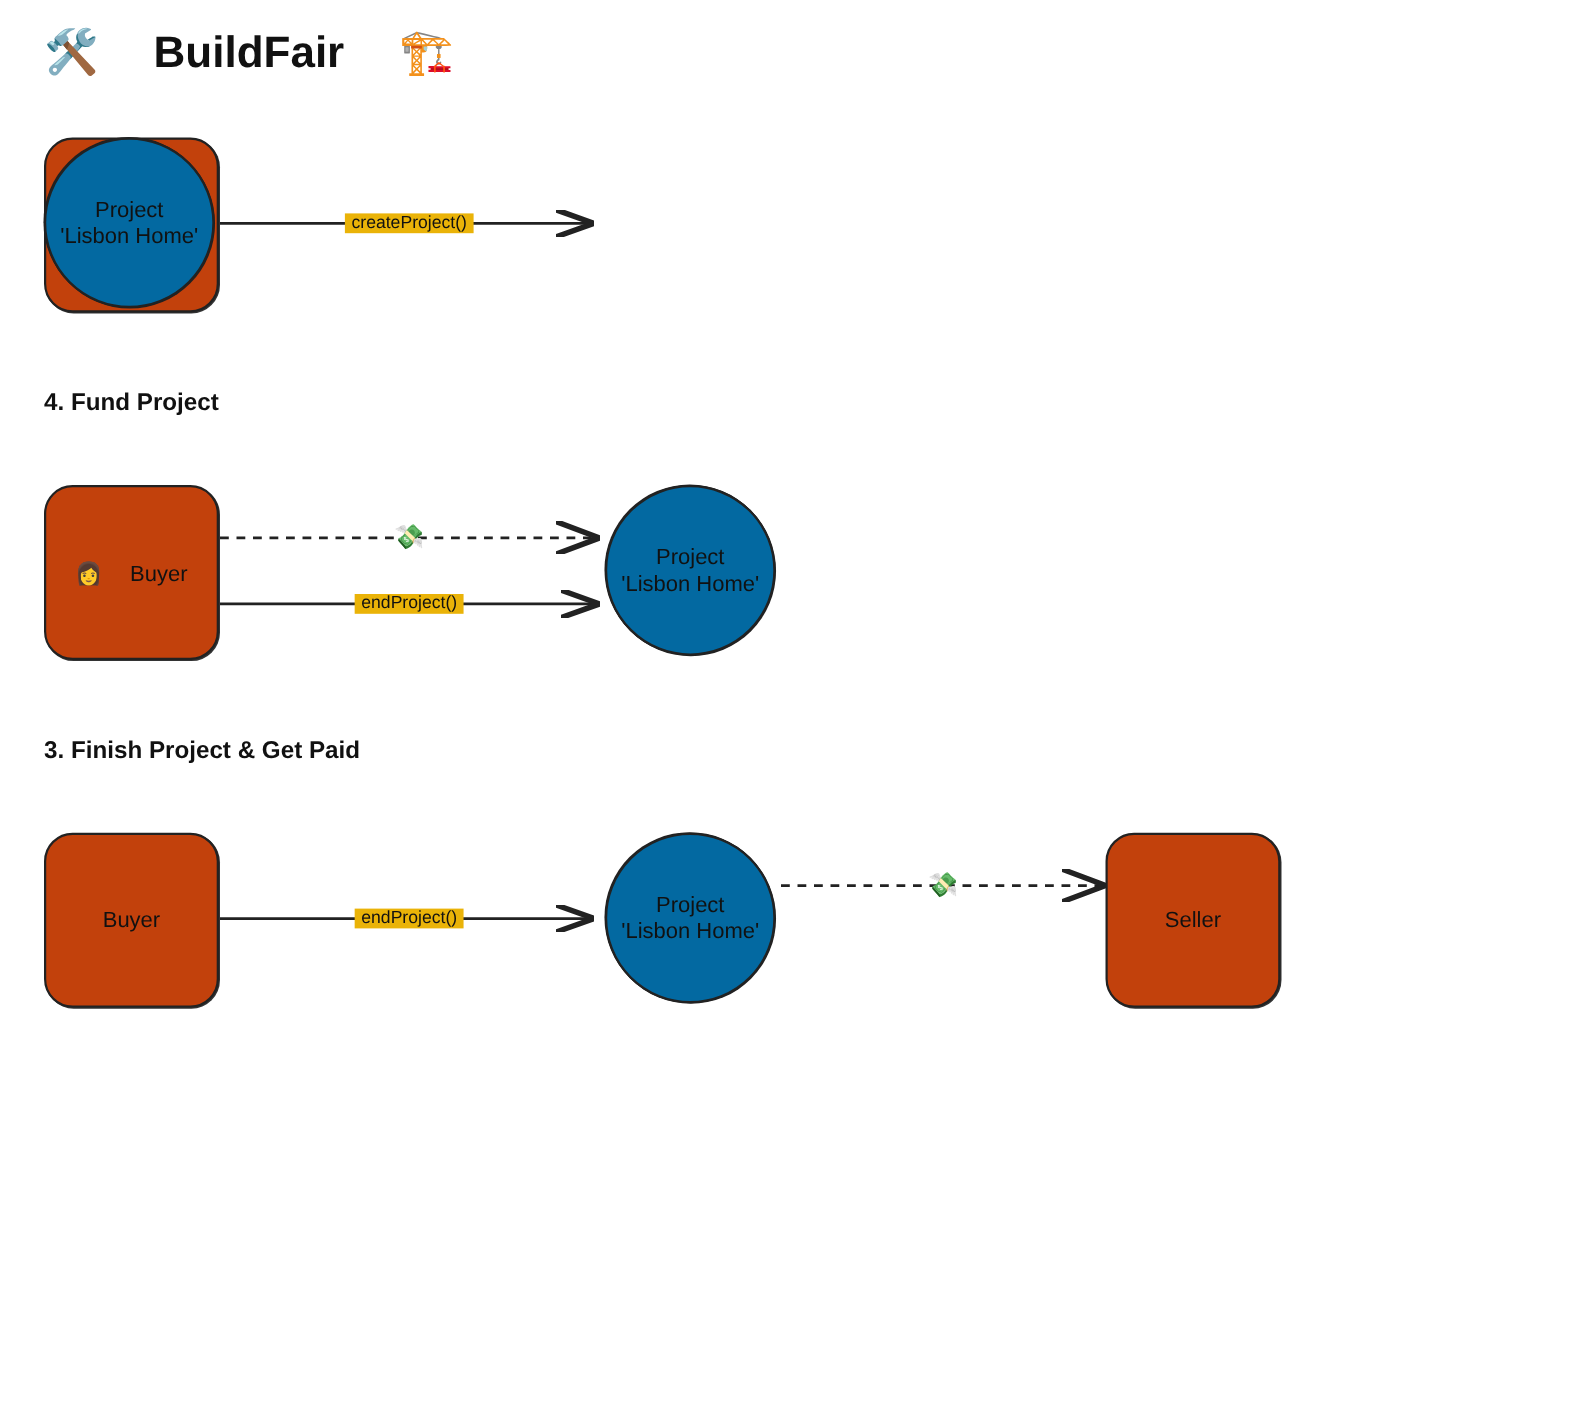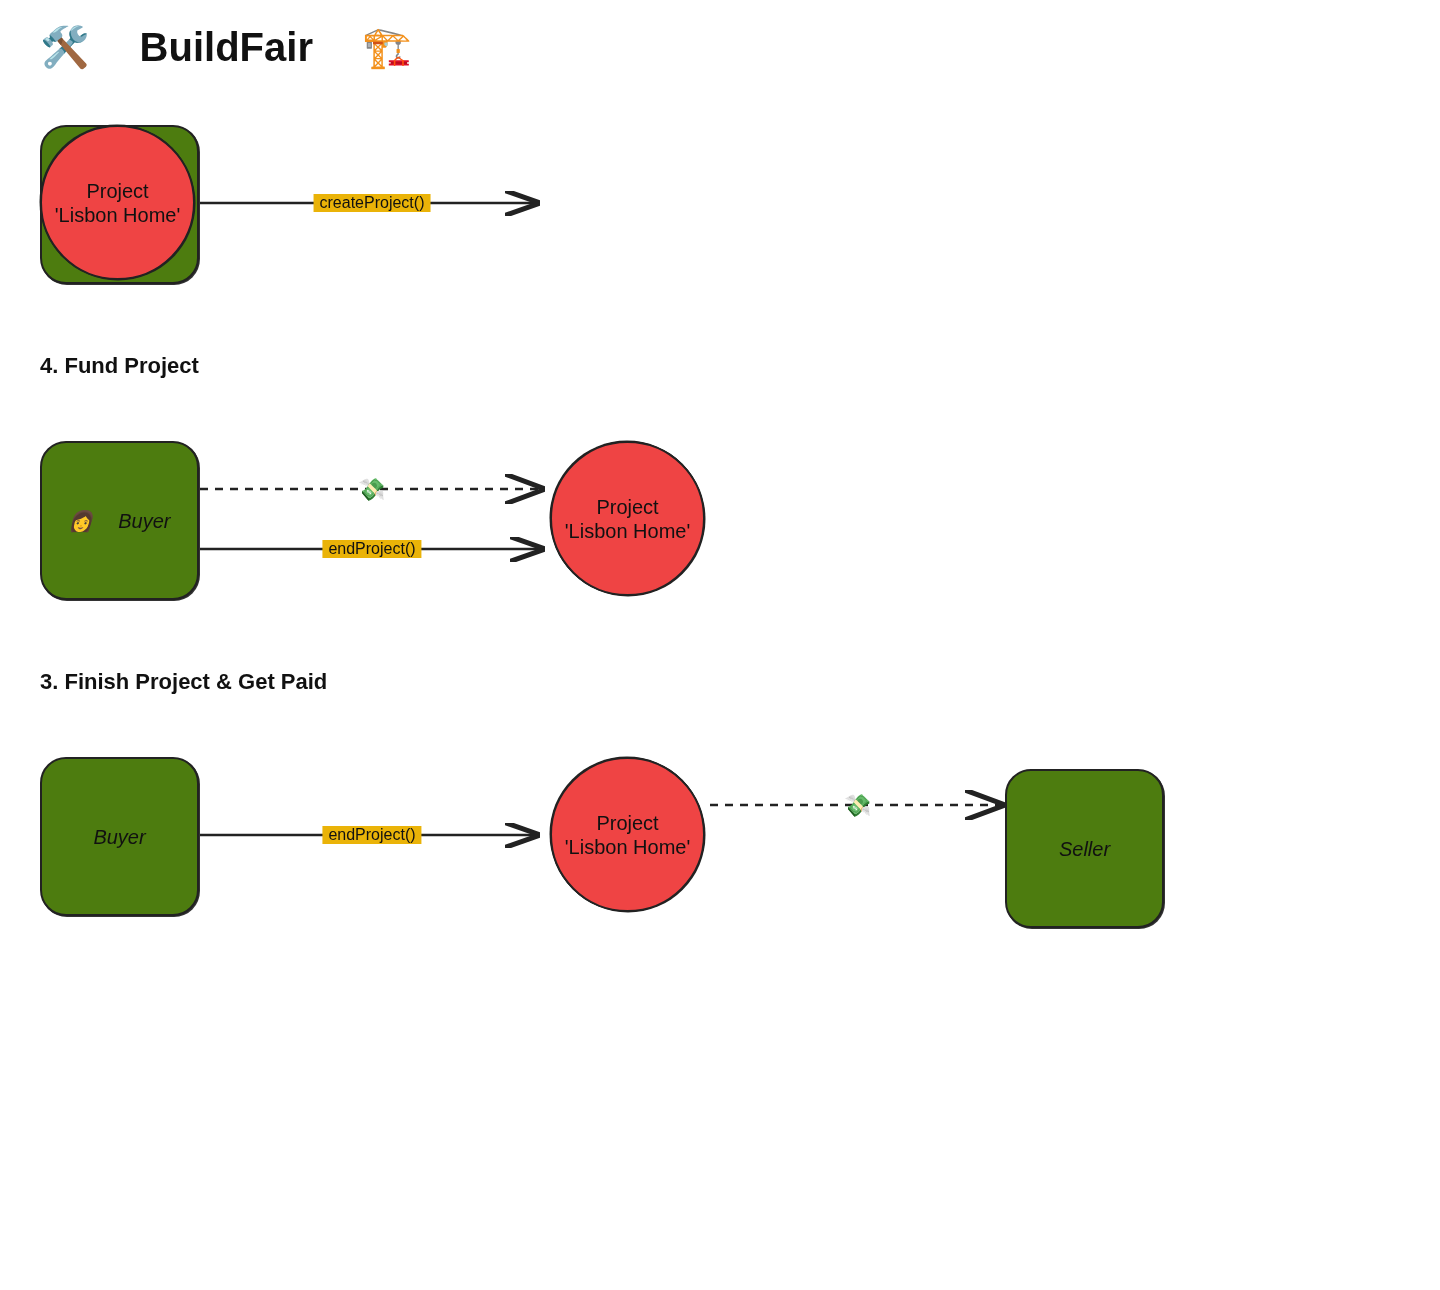--- a/index.html
+++ b/index.html
@@ -47,30 +47,29 @@
     justify-content: center;
     text-align: center;
     font-size: 20px;
     line-height: 1.2;
   }
   .box {
     width: 155px;
     height: 155px;
     border: 2.4px solid #222;
     border-radius: 26px;
-    background: #4d7c0f;
+    background: #c2410c;
     box-shadow: 1px 1px 0 #333;
-    font-style: italic;
   }
   .circle {
     width: 155px;
     height: 155px;
     border: 2.4px solid #222;
     border-radius: 50%;
-    background: #ef4444;
+    background: #0369a1;
     box-shadow: 0.5px 0.5px 0 #222, -0.5px -0.5px 0 #222;
     padding: 12px;
     box-sizing: border-box;
   }
   .arrow-label {
     position: absolute;
     font-size: 16px;
     background: #eab308;
     padding: 0 6px;
     transform: translate(-50%, -50%);
@@ -121,18 +120,18 @@
   </div>
 
   <div class="step-heading">3. Finish Project &amp; Get Paid</div>
   <div class="step-canvas">
     <svg class="layer" width="1120" height="200">
       <line x1="160" y1="100" x2="495" y2="100" stroke="#222" stroke-width="2.5" marker-end="url(#arrowhead)"></line>
       <line x1="670" y1="70" x2="960" y2="70" stroke="#222" stroke-width="2.5" stroke-dasharray="8 7" marker-end="url(#arrowhead-open)"></line>
     </svg>
     <div class="box" style="left:0; top:22px;">Buyer</div>
     <div class="circle" style="left:510px; top:22px;">Project 'Lisbon Home'</div>
-    <div class="box" style="left:965px; top:22px;margin-top:12px;">Seller</div>
+    <div class="box" style="left:965px; top:22px;">Seller</div>
     <div class="arrow-label" style="left:332px; top:100px;">endProject()</div>
     <div class="icon-label emoji" style="left:818px; top:70px;">💸</div>
   </div>
 
 </div>
 
 </body></html>

